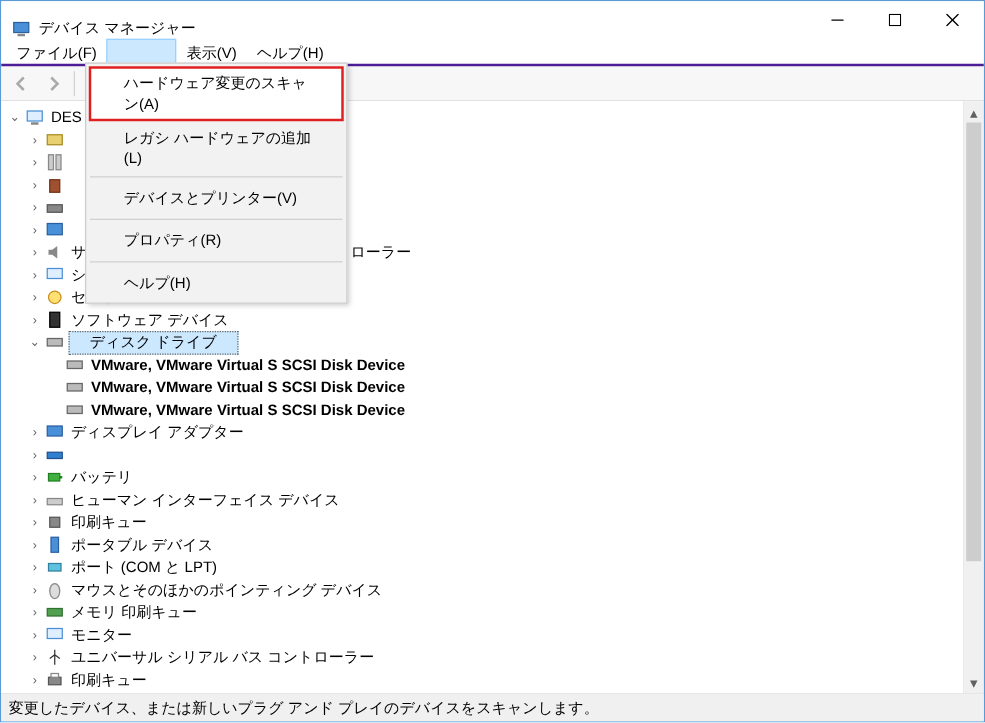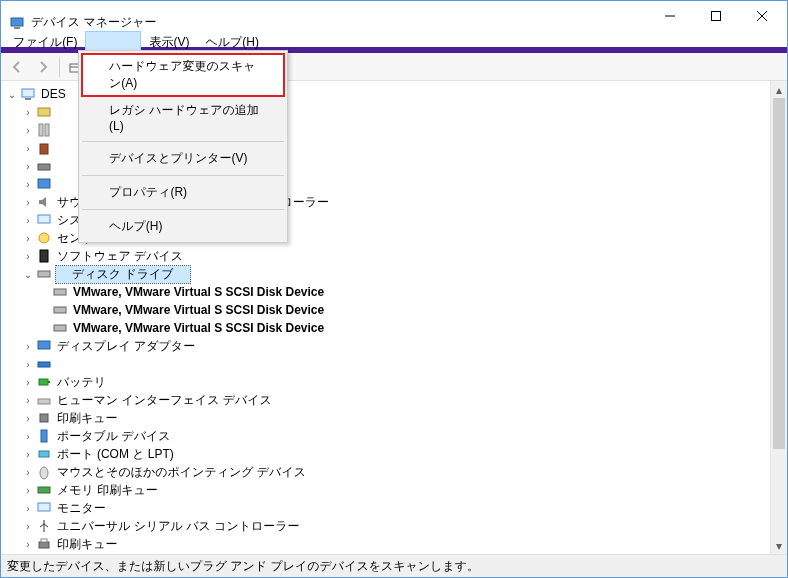--- a/index.html
+++ b/index.html
@@ -3,42 +3,42 @@
   <meta charset="utf-8">
   <style>
     * { margin: 0; padding: 0; box-sizing: border-box; font-family: "Yu Gothic UI", "Meiryo", sans-serif; font-size: 12px; }
     body { background: #fff; width: 788px; height: 578px; overflow: hidden; }
     .window { border: 1px solid #5a9bd5; width: 788px; height: 578px; display: flex; flex-direction: column; background: #fff; }
     .titlebar { display: flex; align-items: flex-end; height: 30px; padding: 0 2px 0 8px; background: #fff; }
     .titlebar-icon { width: 16px; height: 16px; margin-right: 6px; display: inline-flex; align-items: center; justify-content: center; }
     .title-text { flex: 1; font-size: 12px; }
     .win-btns { display: flex; }
     .win-btn { width: 46px; height: 30px; display: flex; align-items: center; justify-content: center; background: transparent; border: none; }
-    .menubar { display: flex; height: 22px; border-bottom: 6px solid #4c1d95; padding: 0 4px; position: relative; background: #fff; }
+    .menubar { display: flex; height: 22px; border-bottom: 2px solid #4c1d95; padding: 0 4px; position: relative; background: #fff; }
     .menu-item { padding: 3px 8px; cursor: default; }
     .menu-item.open { background: #cce8ff; border: 1px solid #99d1ff; padding: 18px 7px; }
     .toolbar { display: flex; align-items: center; height: 28px; border-bottom: 1px solid #e0e0e0; padding: 0 4px; gap: 2px; background: #f7f7f7; }
     .tb-btn { width: 24px; height: 24px; display: flex; align-items: center; justify-content: center; border: 1px solid transparent; }
     .tb-sep { width: 1px; height: 20px; background: #d0d0d0; margin: 0 2px; }
     .content { flex: 1; display: flex; position: relative; overflow: hidden; border-bottom: 1px solid #e0e0e0;}
     .tree { flex: 1; overflow: auto; padding: 4px 2px 4px 2px; background: #fff; position: relative; }
     .scrollbar { width: 17px; background: #f0f0f0; border-left: 1px solid #e6e6e6; display: flex; flex-direction: column; }
     .scroll-arrow { height: 17px; display: flex; align-items: center; justify-content: center; color: #606060; }
     .scroll-track { flex: 1; position: relative; }
     .scroll-thumb { position: absolute; top: 0; left: 2px; right: 2px; height: 80%; background: #cdcdcd; }
     .node { display: flex; align-items: center; height: 18px; white-space: nowrap; }
     .arrow { width: 14px; display: inline-flex; justify-content: center; color: #666; font-size: 10px; cursor: default; }
     .arrow.empty { visibility: hidden; }
     .node-icon { width: 16px; height: 16px; margin: 0 3px 0 1px; display: inline-flex; align-items: center; justify-content: center; }
     .node-label { padding: 1px 2px; }
     .node-label.selected { background: #cce8ff; border: 1px dotted #666; padding: 0 16px; }
     .indent-0 { padding-left: 2px; }
     .indent-1 { padding-left: 18px; }
     .indent-2 { padding-left: 34px; font-weight: bold; }
-    .dropdown { position: absolute; top: 50px; left: 78px; width: 210px; background: #f2f2f2; border: 1px solid #ccc; box-shadow: 2px 2px 4px rgba(0,0,0,0.2); z-index: 10; padding: 2px; }
+    .dropdown { position: absolute; top: 50px; left: 68px; width: 210px; background: #f2f2f2; border: 1px solid #ccc; box-shadow: 2px 2px 4px rgba(0,0,0,0.2); z-index: 10; padding: 2px; }
     .dd-item { padding: 5px 18px 5px 28px; cursor: default; }
     .dd-item.highlighted { border: 2px solid #e02020; padding: 3px 16px 3px 26px; background: #fff; }
     .dd-sep { height: 1px; background: #d0d0d0; margin: 3px 1px; }
     .statusbar { height: 22px; display: flex; align-items: center; padding: 0 6px; background: #f0f0f0; font-size: 12px; }
     svg { display: block; }
   </style>
 </head>
 <body>
 
 <div class="window">

